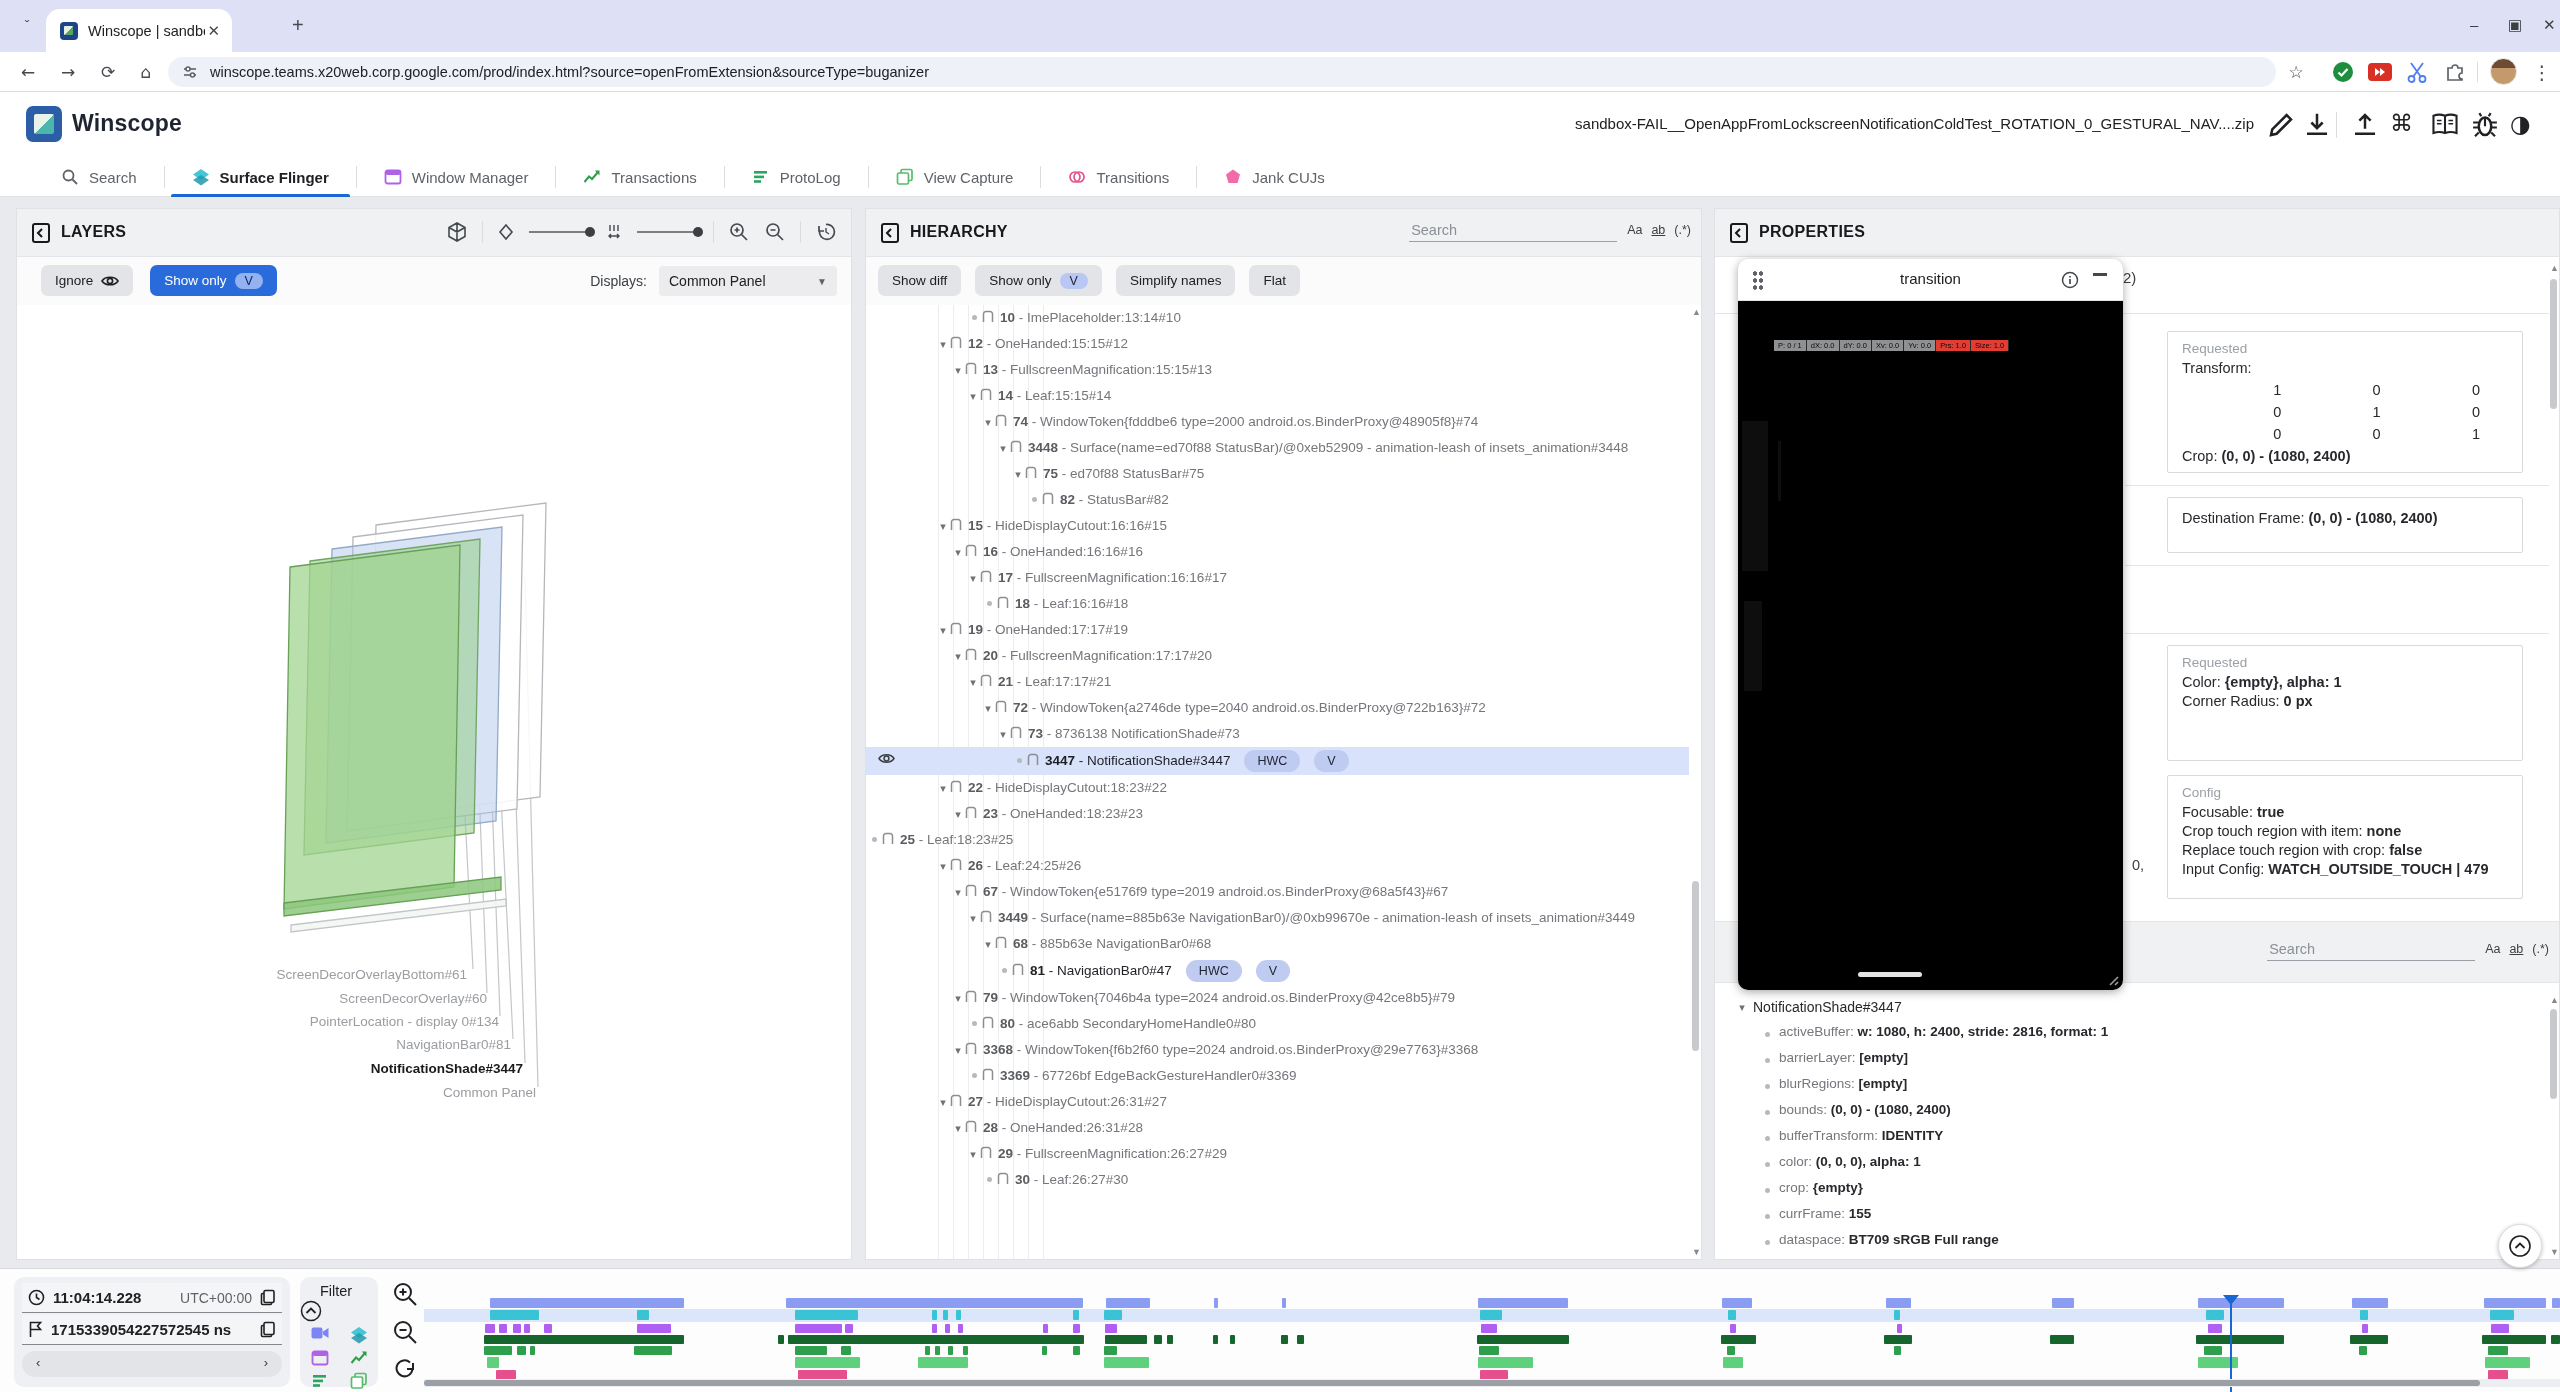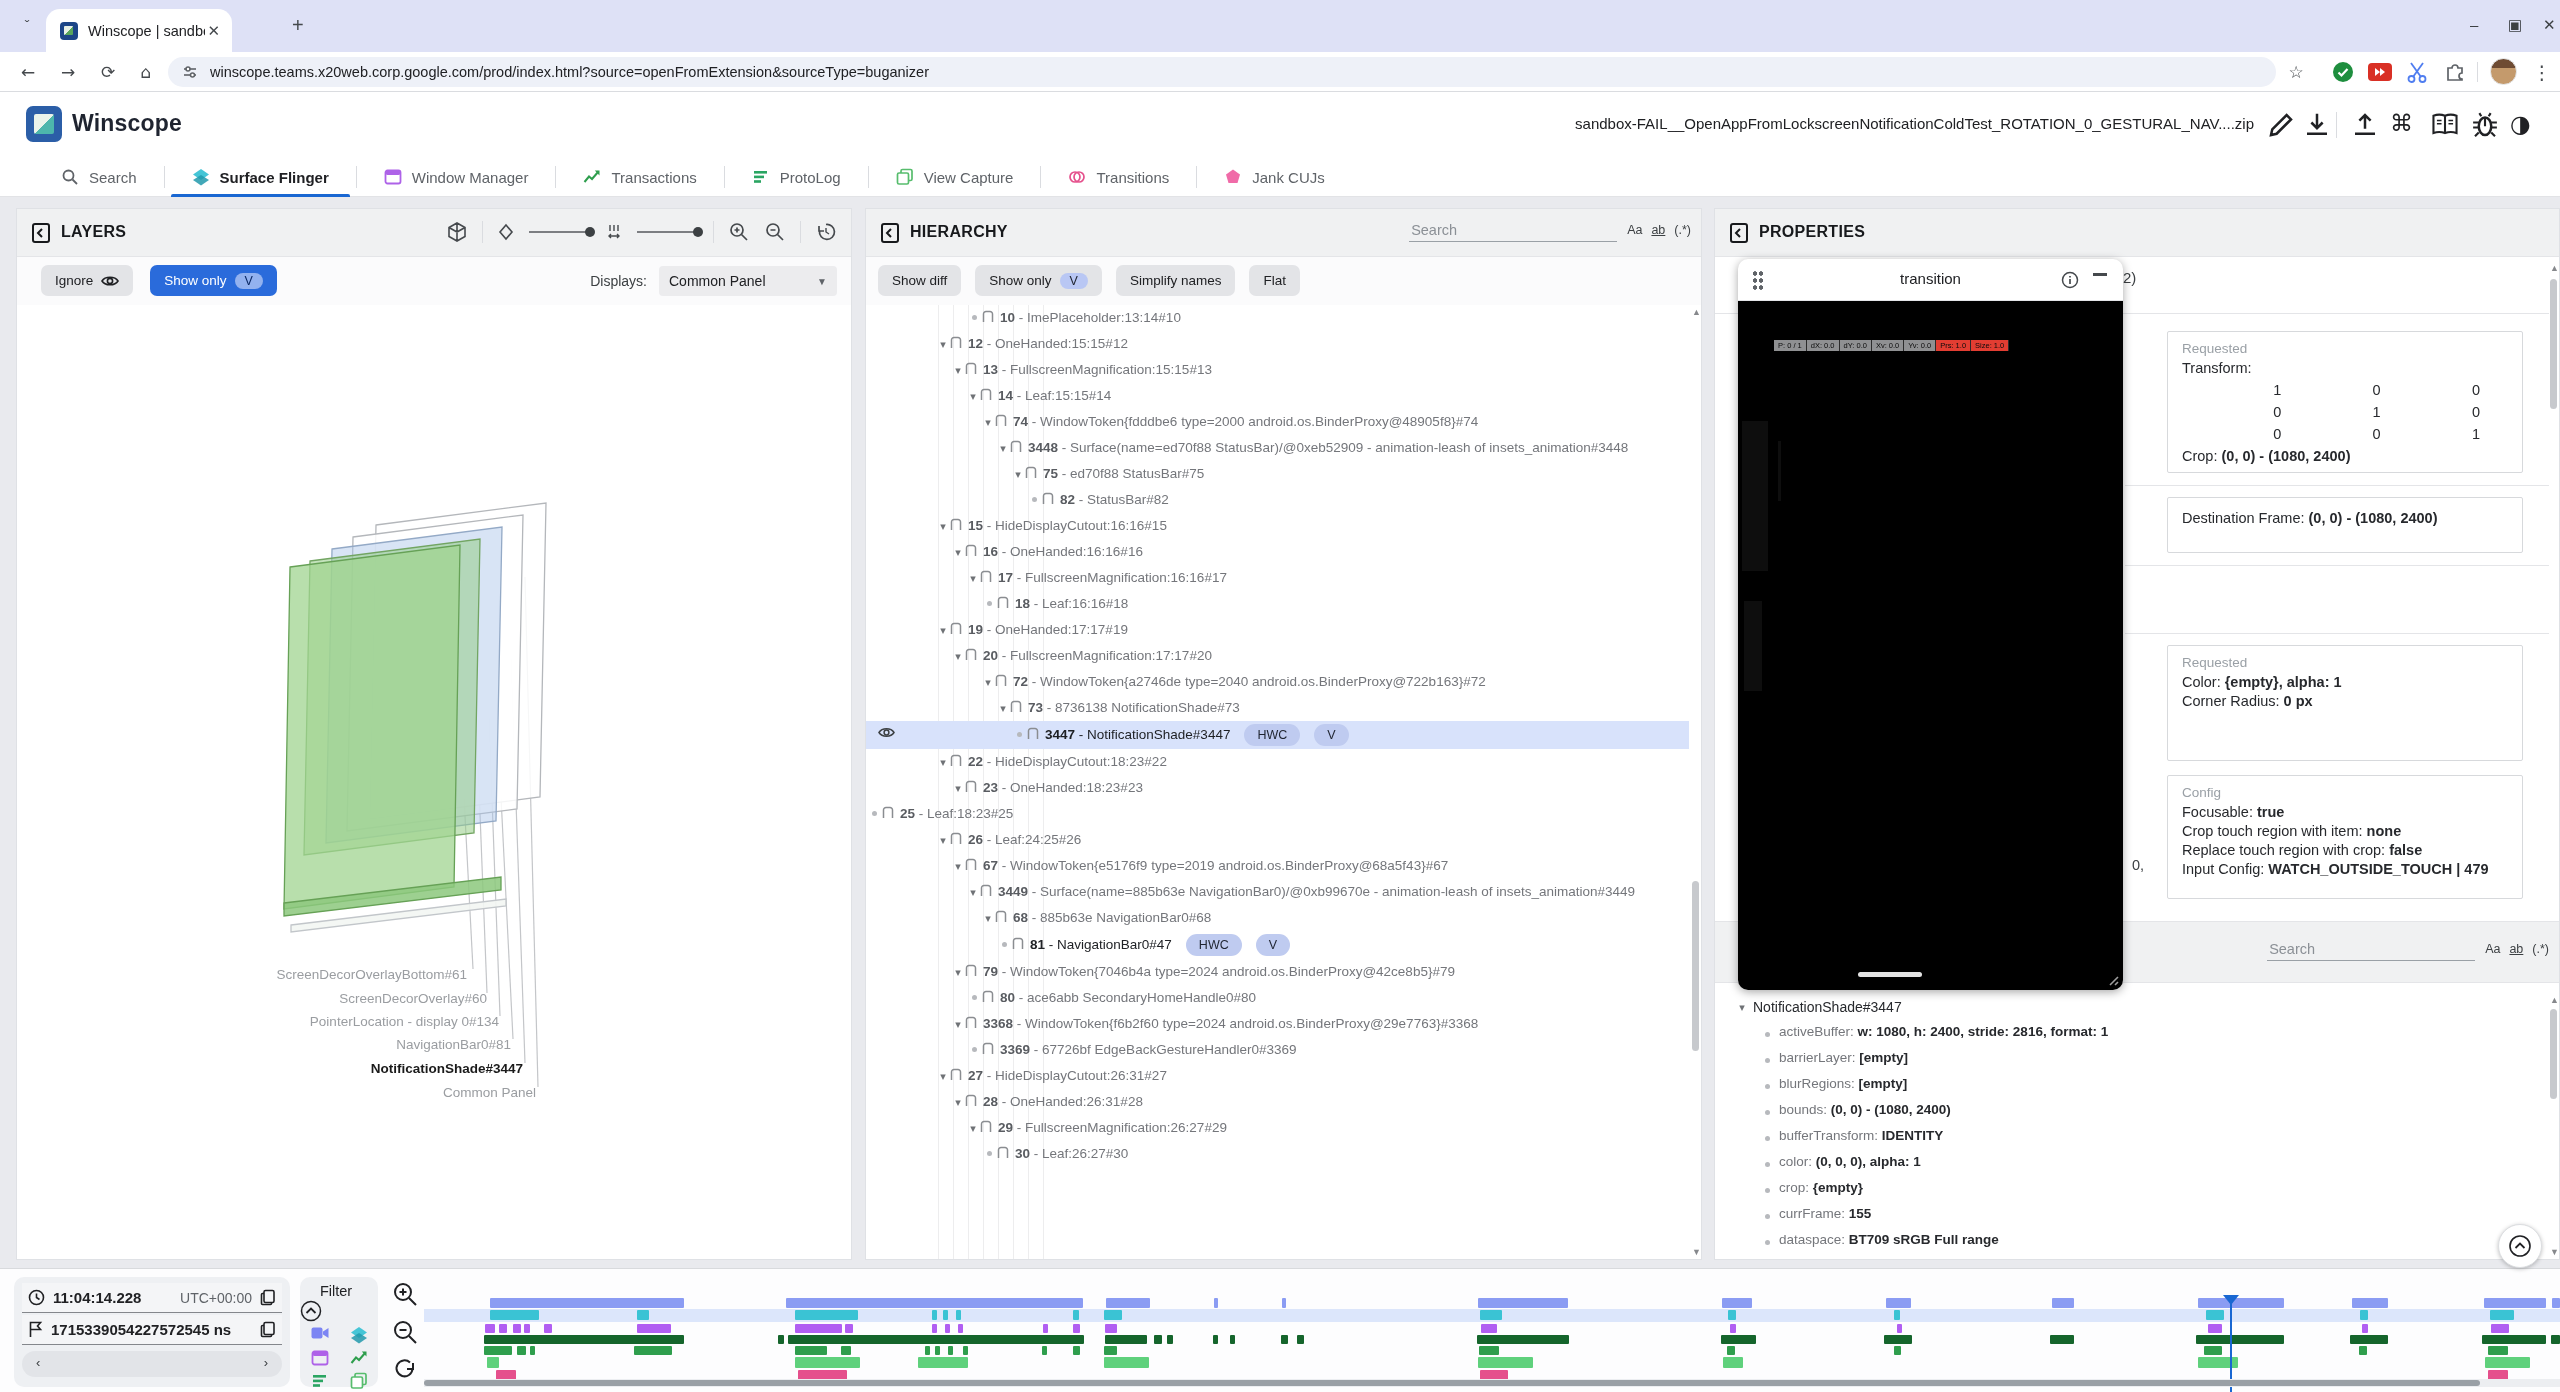--- a/index.html
+++ b/index.html
@@ -503,20 +503,23 @@
             </svg></span><b>17</b><span> - FullscreenMagnification:16:16#17</span></div>
         <div class="h-row" style="padding-left: 115px;"><span class="h-dot"></span><span><svg class="node-glyph" width="12" height="13" viewBox="0 0 12 13">
               <path d="M1.5 12 V4 A2.5 2.5 0 0 1 4 1.5 H8 A2.5 2.5 0 0 1 10.5 4 V12" fill="none" stroke="#8a8d91" stroke-width="1.5"></path>
             </svg></span><b>18</b><span> - Leaf:16:16#18</span></div>
         <div class="h-row" style="padding-left: 70px;"><span class="h-marker">▾</span><span><svg class="node-glyph" width="12" height="13" viewBox="0 0 12 13">
               <path d="M1.5 12 V4 A2.5 2.5 0 0 1 4 1.5 H8 A2.5 2.5 0 0 1 10.5 4 V12" fill="none" stroke="#8a8d91" stroke-width="1.5"></path>
             </svg></span><b>19</b><span> - OneHanded:17:17#19</span></div>
         <div class="h-row" style="padding-left: 85px;"><span class="h-marker">▾</span><span><svg class="node-glyph" width="12" height="13" viewBox="0 0 12 13">
               <path d="M1.5 12 V4 A2.5 2.5 0 0 1 4 1.5 H8 A2.5 2.5 0 0 1 10.5 4 V12" fill="none" stroke="#8a8d91" stroke-width="1.5"></path>
             </svg></span><b>20</b><span> - FullscreenMagnification:17:17#20</span></div>
+        <div class="h-row" style="padding-left: 100px;"><span class="h-marker">▾</span><span><svg class="node-glyph" width="12" height="13" viewBox="0 0 12 13">
+              <path d="M1.5 12 V4 A2.5 2.5 0 0 1 4 1.5 H8 A2.5 2.5 0 0 1 10.5 4 V12" fill="none" stroke="#8a8d91" stroke-width="1.5"></path>
+            </svg></span><b>21</b><span> - Leaf:17:17#21</span></div>
         <div class="h-row" style="padding-left: 115px;"><span class="h-marker">▾</span><span><svg class="node-glyph" width="12" height="13" viewBox="0 0 12 13">
               <path d="M1.5 12 V4 A2.5 2.5 0 0 1 4 1.5 H8 A2.5 2.5 0 0 1 10.5 4 V12" fill="none" stroke="#8a8d91" stroke-width="1.5"></path>
             </svg></span><b>72</b><span> - WindowToken{a2746de type=2040 android.os.BinderProxy@722b163}#72</span></div>
         <div class="h-row" style="padding-left: 130px;"><span class="h-marker">▾</span><span><svg class="node-glyph" width="12" height="13" viewBox="0 0 12 13">
               <path d="M1.5 12 V4 A2.5 2.5 0 0 1 4 1.5 H8 A2.5 2.5 0 0 1 10.5 4 V12" fill="none" stroke="#8a8d91" stroke-width="1.5"></path>
             </svg></span><b>73</b><span> - 8736138 NotificationShade#73</span></div>
         <div class="h-row selected" style="padding-left: 145px;"><span class="h-eye">
             <svg width="17" height="13" viewBox="0 0 17 13">
               <path d="M1 6.5 C4 1.5 13 1.5 16 6.5 C13 11.5 4 11.5 1 6.5 Z" fill="none" stroke="#3c4043" stroke-width="1.5"></path>
               <circle cx="8.5" cy="6.5" r="2.4" fill="none" stroke="#3c4043" stroke-width="1.5"></circle>

